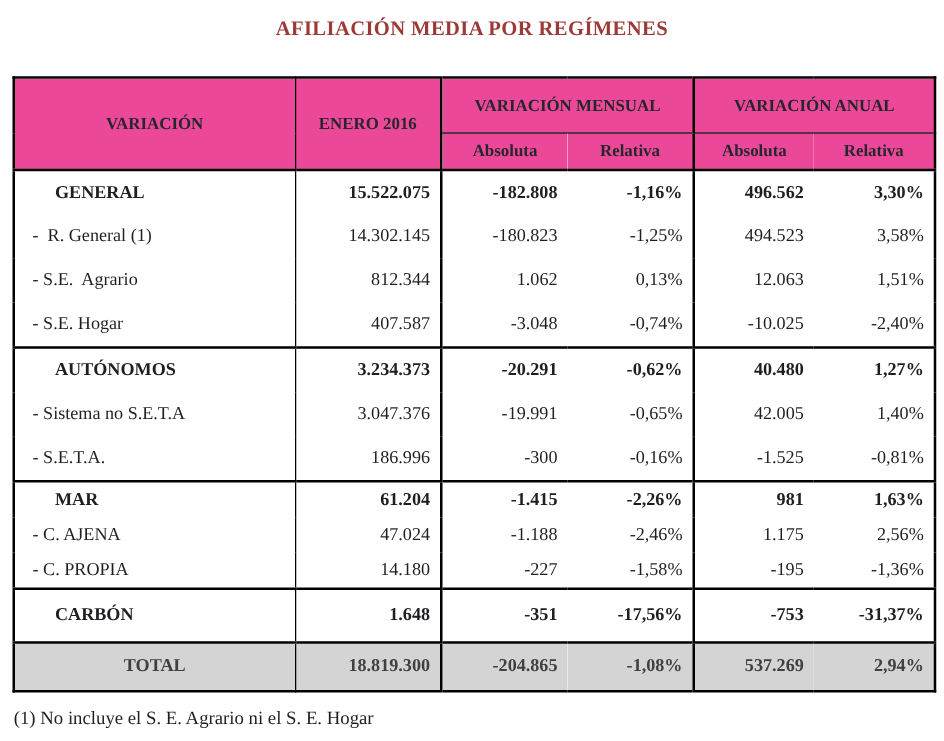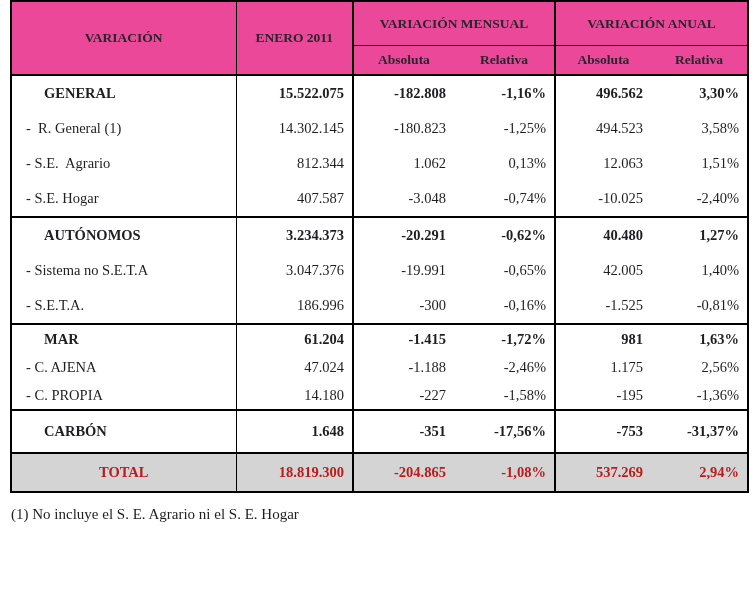--- a/index.html
+++ b/index.html
@@ -75,50 +75,51 @@
   tbody.s-general td, tbody.s-autonomos td { height: 35px; }
   tbody.s-mar td { height: 28px; }
   tbody.s-carbon td { height: 41px; }
 
   
   tfoot td {
     background: #d4d4d4;
     font-weight: bold;
     height: 37px;
     border-top: 2.5px solid #000;
-    color: #b91c1c;
+    color: #404040;
   }
   tfoot td.c-label { text-align: center; padding-left: 0; }
 
   .footnote {
     margin: 13px 0 0 11px;
     font-size: 15px;
     color: #1f1f23;
   }
 </style>
 </head>
 <body>
 
 <div class="page">
 
+  <div class="title">AFILIACIÓN MEDIA POR REGÍMENES</div>
 
   <div class="table-wrap">
     <table class="main" id="main-table">
       <colgroup>
         <col style="width:225px">
         <col style="width:117px">
         <col style="width:101px">
         <col style="width:101px">
         <col style="width:96px">
         <col style="width:97px">
       </colgroup>
       <thead>
         <tr class="h1">
           <th rowspan="2" class="th-reg">VARIACIÓN</th>
-          <th rowspan="2" class="th-enero">ENERO 2011</th>
+          <th rowspan="2" class="th-enero">ENERO 2016</th>
           <th colspan="2" class="th-group g-sep">VARIACIÓN MENSUAL</th>
           <th colspan="2" class="th-group">VARIACIÓN ANUAL</th>
         </tr>
         <tr class="h2">
           <th>Absoluta</th>
           <th class="g-sep">Relativa</th>
           <th>Absoluta</th>
           <th>Relativa</th>
         </tr>
       </thead>
@@ -181,21 +182,21 @@
             <td class="num c-mrel">-0,16%</td>
             <td class="num">-1.525</td>
             <td class="num">-0,81%</td>
           </tr>
         </tbody>
         <tbody class="s-mar">
           <tr class="sec-top bold">
             <td class="c-label">MAR</td>
             <td class="num c-enero">61.204</td>
             <td class="num">-1.415</td>
-            <td class="num c-mrel">-1,72%</td>
+            <td class="num c-mrel">-2,26%</td>
             <td class="num">981</td>
             <td class="num">1,63%</td>
           </tr>
           <tr class="">
             <td class="c-label">- C. AJENA</td>
             <td class="num c-enero">47.024</td>
             <td class="num">-1.188</td>
             <td class="num c-mrel">-2,46%</td>
             <td class="num">1.175</td>
             <td class="num">2,56%</td>

